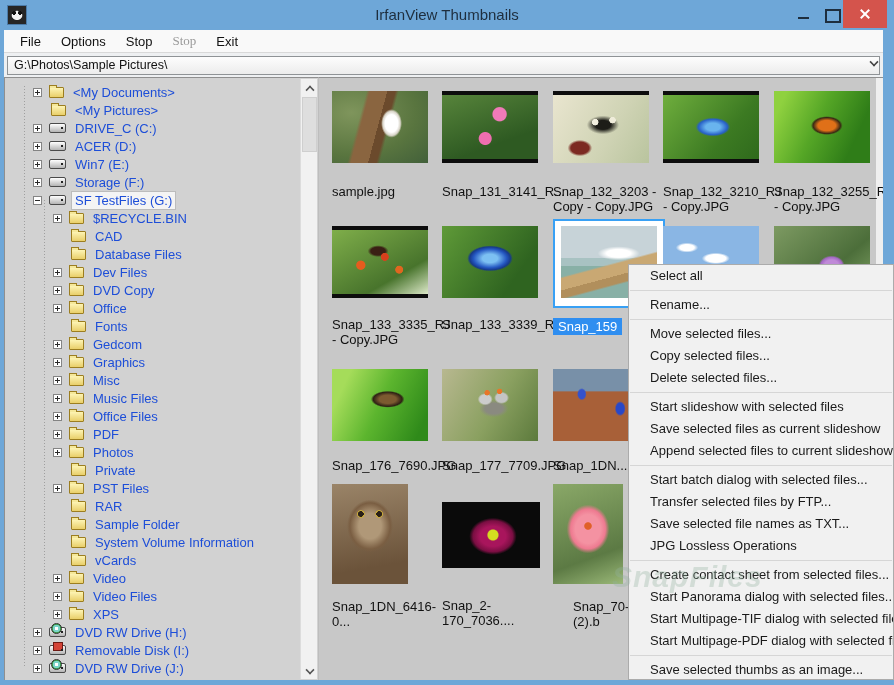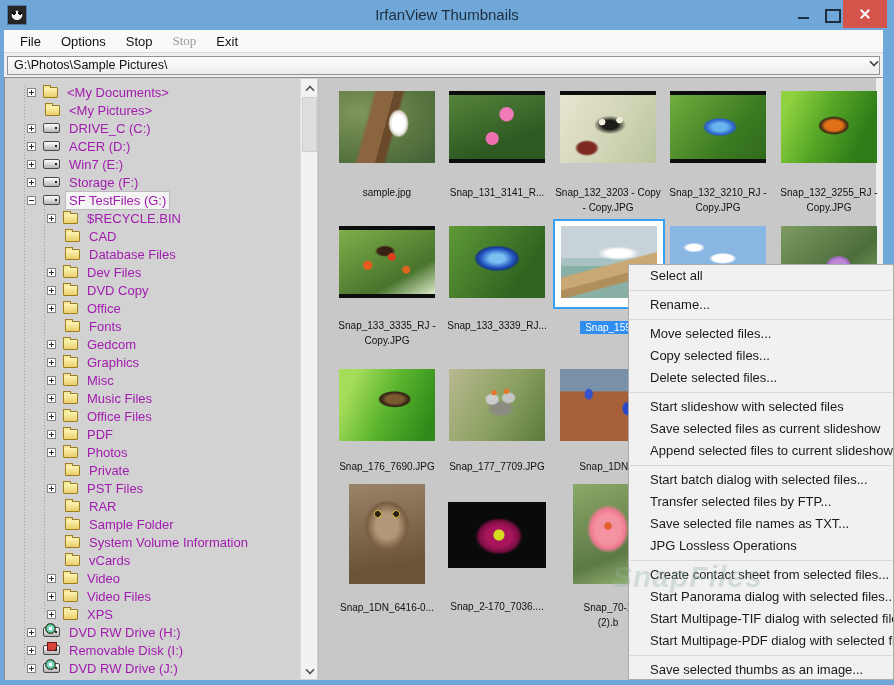--- a/index.html
+++ b/index.html
@@ -39,21 +39,21 @@
 
   
   .treepanel { position:absolute; left:4px; top:77px; width:314px; height:603px; background:#d2d2d2;
     border-top:1px solid #8f8f8f; border-left:1px solid #8f8f8f; overflow:hidden; }
   .thumbpanel { position:absolute; left:318px; top:77px; width:565px; height:603px; background:#c8c8c8;
     border-top:1px solid #8f8f8f; border-left:1px solid #bdbdbd; overflow:hidden; }
   .thumb-scrollstrip { position:absolute; right:0; top:0; width:7px; height:603px; background:#efefef; }
 
   
   .guide { position:absolute; width:1px; background-image:repeating-linear-gradient(to bottom,#9f9f9f 0 1px,transparent 1px 3px); }
-  .tr { position:absolute; left:8px; height:18px; display:flex; align-items:center; font-size:13px; color:#a21caf; white-space:nowrap; }
+  .tr { position:absolute; left:14px; height:18px; display:flex; align-items:center; font-size:13px; color:#1d4ed8; white-space:nowrap; }
   .l0 { padding-left:14px; } .l1 { padding-left:34px;text-align:center; }
   .tg { width:9px; height:9px; background:#fff; border:1px solid #848484; position:relative; margin-right:7px; flex:none; }
   .tg::before { content:""; position:absolute; left:1px; right:1px; top:3px; height:1px; background:#2a2a2a; }
   .tg.plus::after { content:""; position:absolute; top:1px; bottom:1px; left:3px; width:1px; background:#2a2a2a; }
   .tsp { width:18px; flex:none; }
   .fi { width:15px; height:11px; margin-right:6px; flex:none; position:relative;
     background:linear-gradient(#fdf4b4,#e9cf6a); border:1px solid #9c7e20; border-radius:1px; }
   .fi::before { content:""; position:absolute; top:-3px; left:-1px; width:6px; height:2px; background:#f5e89a;
     border:1px solid #9c7e20; border-bottom:none; }
   .di { width:17px; height:10px; margin-right:6px; flex:none; position:relative;
@@ -67,21 +67,21 @@
 
   
   .vscroll { position:absolute; right:1px; top:1px; bottom:1px; width:17px; background:#f1f1f1; border-left:1px solid #dcdcdc; }
   .sb-up, .sb-down { position:absolute; left:0; width:17px; height:17px; }
   .sb-up { top:0; } .sb-down { bottom:0; }
   .sb-up::before { content:""; position:absolute; left:5px; top:7px; width:6px; height:6px; border-left:2px solid #555; border-top:2px solid #555; transform:rotate(45deg) scale(.8); }
   .sb-down::before { content:""; position:absolute; left:5px; top:4px; width:6px; height:6px; border-right:2px solid #555; border-bottom:2px solid #555; transform:rotate(45deg) scale(.8); }
   .sb-thumb { position:absolute; left:1px; top:18px; width:15px; height:55px; background:#dedede; border:1px solid #cfcfcf; }
 
   
-  .cell { position:absolute; width:110px; text-align:center; font-size:10px; line-height:15px; color:#111; }
+  .cell { position:absolute; width:110px; font-size:13px; line-height:15px; color:#111; }
   .timg { display:inline-block; width:96px; height:72px; }
   .cap { margin-top:16px; }
   .r1 .cap { margin-top:18px; } .r3 .cap { margin-top:14px; }
   .lb  { border-top:4px solid #0d0d0d; border-bottom:4px solid #0d0d0d; }
   .lbt { border-top:4px solid #0d0d0d; }
   .selwrap { display:inline-block; padding:5px 6px; background:#fff; border:2px solid #38a0f4; }
   .selcap { background:#2f8ef0; color:#fff; padding:1px 5px; }
   .cap.selrow { margin-top:11px; }
 
   .t-bird { background: radial-gradient(ellipse 16px 22px at 62% 45%, #ffffff 0 40%, #d8d4c8 55%, transparent 65%),

